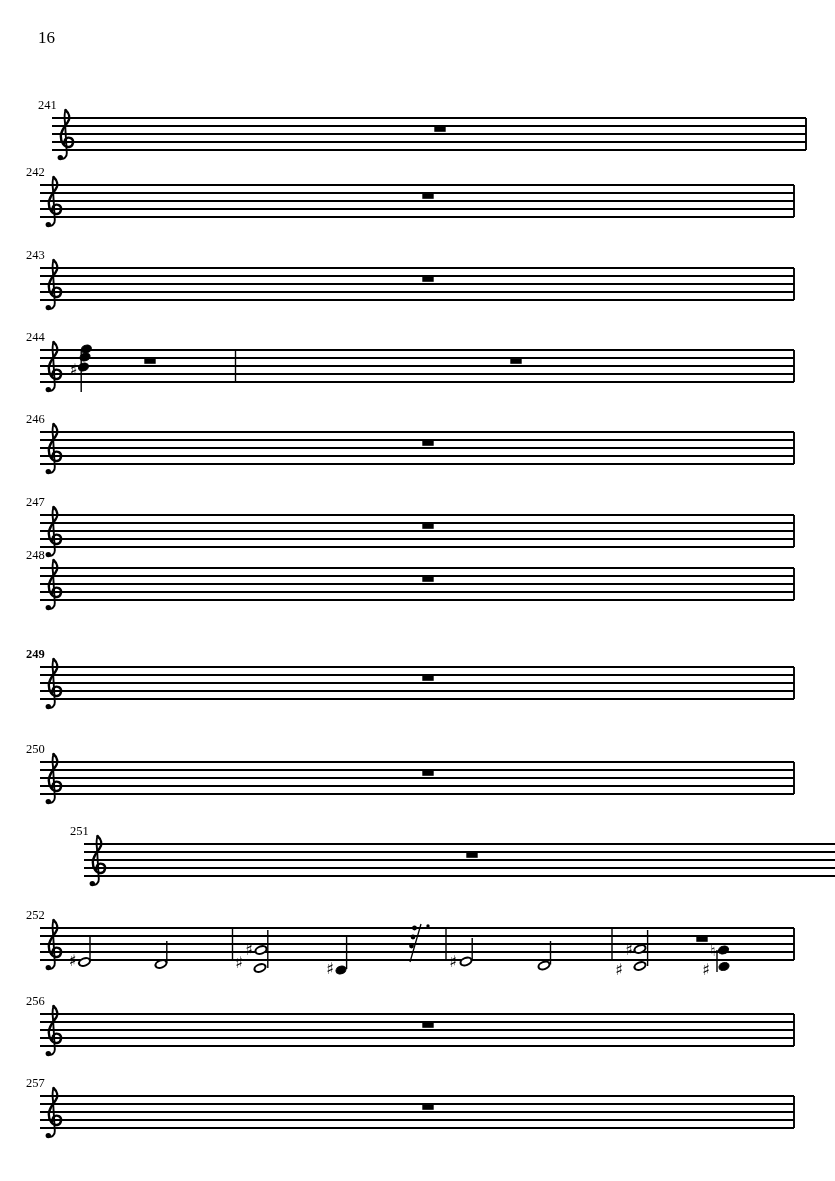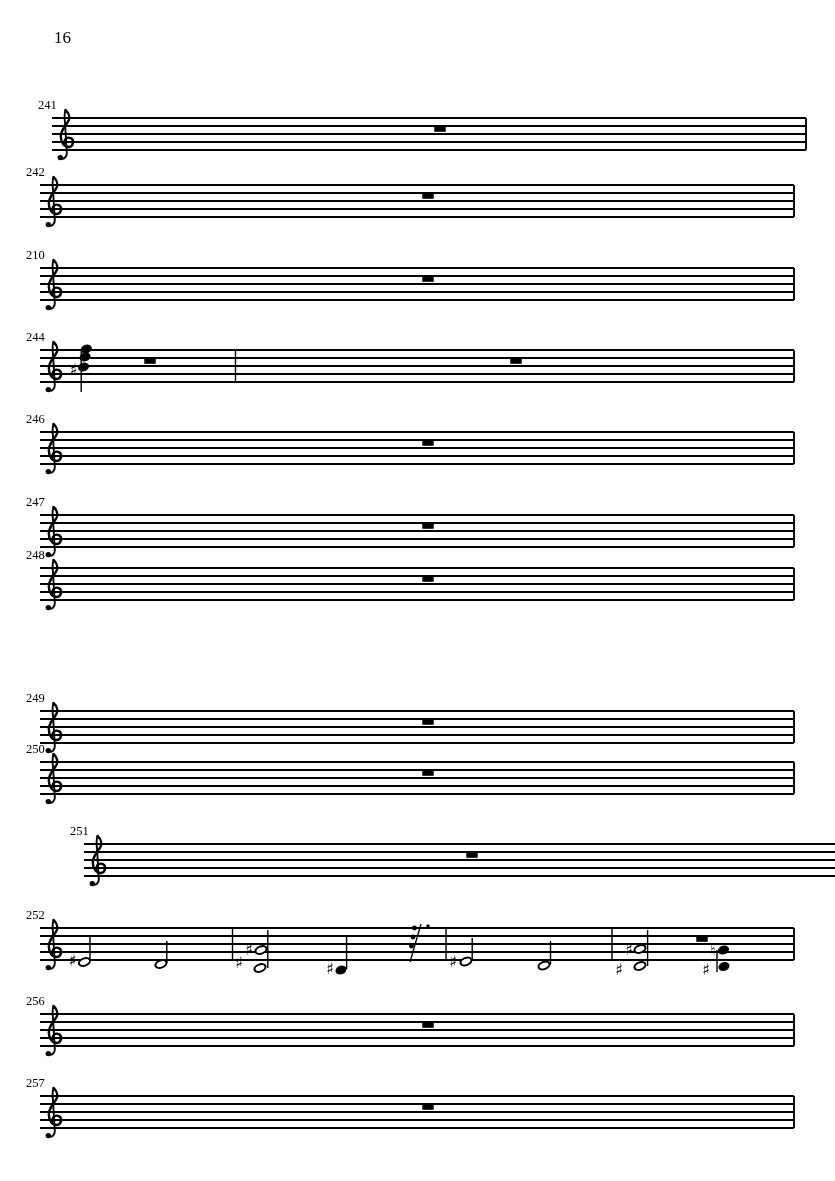--- a/index.html
+++ b/index.html
@@ -2,21 +2,21 @@
 <html><head>
 <meta charset="utf-8">
 <style>
   html,body{margin:0;padding:0;}
   body{
     width:835px;height:1181px;background:#ffffff;
     font-family:"Liberation Serif",serif;color:#000;
     position:relative;overflow:hidden;
   }
   #pagenum{
-    position:absolute;left:54px;top:28px;
+    position:absolute;left:38px;top:28px;
     font-size:17px;color:#000;
   }
   .system{
     position:absolute;left:0;width:835px;height:72px;
   }
   .system svg{position:absolute;left:0;top:0;display:block;}
   .mnum{
     position:absolute;left:26px;top:1px;
     font-size:12.5px;color:#000;line-height:1;
   }
@@ -68,21 +68,21 @@
       <line x1="40" y1="44" x2="794" y2="44" stroke="#000000" stroke-width="1.1" shape-rendering="crispEdges"></line>
       <line x1="40" y1="52" x2="794" y2="52" stroke="#000000" stroke-width="1.1" shape-rendering="crispEdges"></line>
       <line x1="794" y1="20" x2="794" y2="52" stroke="#000000" stroke-width="1.9"></line>
       <g transform="translate(42,11)" fill="none" stroke="#000000" stroke-linecap="round">
         <path d="M11.5 1 C15.5 4.5 16.5 9.5 13.5 13.5 C10 18 7 22 6.8 27 C6.6 33.5 10.5 38.5 15 38 C19.5 37.4 20.5 31 16.8 29.2 C13.5 27.6 10 30 10.6 34" stroke-width="2.4"></path>
         <path d="M11.5 1 C10.2 5 10.4 9 11 13.5 L12.8 44 C13.1 48 9.5 51 6.5 49.2" stroke-width="1.9"></path>
         <circle cx="6.3" cy="48.6" r="2.7" fill="#000000" stroke="none"></circle>
       </g>
       <rect x="422.3" y="28.2" width="11.4" height="5.6" fill="#000000"></rect>
     </svg>
-  <span class="mnum">210</span>
+  <span class="mnum">243</span>
 </div>
 <div class="system" style="top: 330px;">
   <svg width="835" height="72" viewBox="0 0 835 72">
       <line x1="40" y1="20" x2="794" y2="20" stroke="#000000" stroke-width="1.1" shape-rendering="crispEdges"></line>
       <line x1="40" y1="28" x2="794" y2="28" stroke="#000000" stroke-width="1.1" shape-rendering="crispEdges"></line>
       <line x1="40" y1="36" x2="794" y2="36" stroke="#000000" stroke-width="1.1" shape-rendering="crispEdges"></line>
       <line x1="40" y1="44" x2="794" y2="44" stroke="#000000" stroke-width="1.1" shape-rendering="crispEdges"></line>
       <line x1="40" y1="52" x2="794" y2="52" stroke="#000000" stroke-width="1.1" shape-rendering="crispEdges"></line>
       <line x1="235.5" y1="20" x2="235.5" y2="52" stroke="#000000" stroke-width="1.4"></line>
       <line x1="794" y1="20" x2="794" y2="52" stroke="#000000" stroke-width="1.9"></line>
@@ -145,21 +145,21 @@
       <line x1="794" y1="20" x2="794" y2="52" stroke="#000000" stroke-width="1.9"></line>
       <g transform="translate(42,11)" fill="none" stroke="#000000" stroke-linecap="round">
         <path d="M11.5 1 C15.5 4.5 16.5 9.5 13.5 13.5 C10 18 7 22 6.8 27 C6.6 33.5 10.5 38.5 15 38 C19.5 37.4 20.5 31 16.8 29.2 C13.5 27.6 10 30 10.6 34" stroke-width="2.4"></path>
         <path d="M11.5 1 C10.2 5 10.4 9 11 13.5 L12.8 44 C13.1 48 9.5 51 6.5 49.2" stroke-width="1.9"></path>
         <circle cx="6.3" cy="48.6" r="2.7" fill="#000000" stroke="none"></circle>
       </g>
       <rect x="422.3" y="28.2" width="11.4" height="5.6" fill="#000000"></rect>
     </svg>
   <span class="mnum">248</span>
 </div>
-<div class="system" style="top: 691px;">
+<div class="system" style="top: 647px; font-weight: bold;">
   <svg width="835" height="72" viewBox="0 0 835 72">
       <line x1="40" y1="20" x2="794" y2="20" stroke="#000000" stroke-width="1.1" shape-rendering="crispEdges"></line>
       <line x1="40" y1="28" x2="794" y2="28" stroke="#000000" stroke-width="1.1" shape-rendering="crispEdges"></line>
       <line x1="40" y1="36" x2="794" y2="36" stroke="#000000" stroke-width="1.1" shape-rendering="crispEdges"></line>
       <line x1="40" y1="44" x2="794" y2="44" stroke="#000000" stroke-width="1.1" shape-rendering="crispEdges"></line>
       <line x1="40" y1="52" x2="794" y2="52" stroke="#000000" stroke-width="1.1" shape-rendering="crispEdges"></line>
       <line x1="794" y1="20" x2="794" y2="52" stroke="#000000" stroke-width="1.9"></line>
       <g transform="translate(42,11)" fill="none" stroke="#000000" stroke-linecap="round">
         <path d="M11.5 1 C15.5 4.5 16.5 9.5 13.5 13.5 C10 18 7 22 6.8 27 C6.6 33.5 10.5 38.5 15 38 C19.5 37.4 20.5 31 16.8 29.2 C13.5 27.6 10 30 10.6 34" stroke-width="2.4"></path>
         <path d="M11.5 1 C10.2 5 10.4 9 11 13.5 L12.8 44 C13.1 48 9.5 51 6.5 49.2" stroke-width="1.9"></path>

